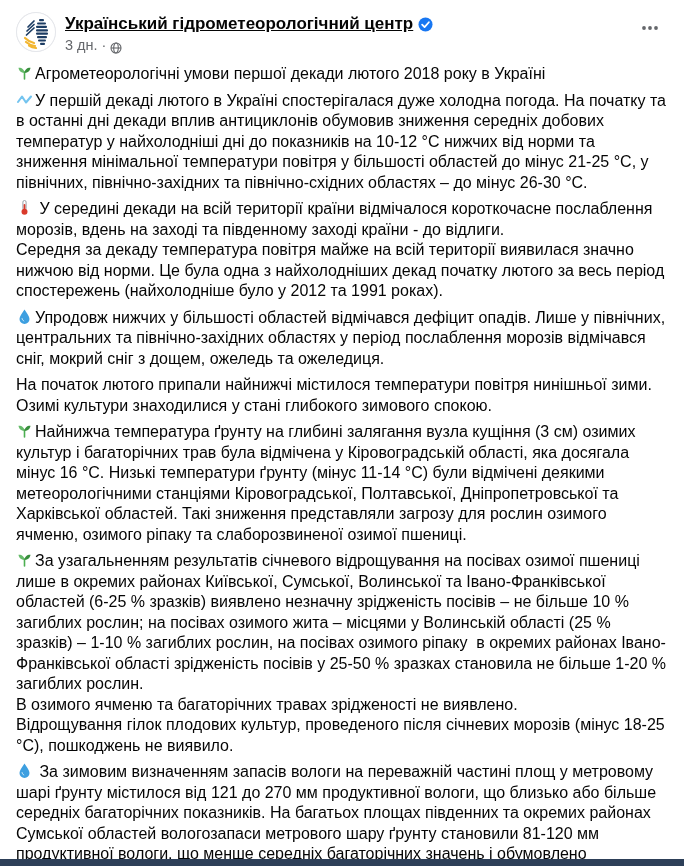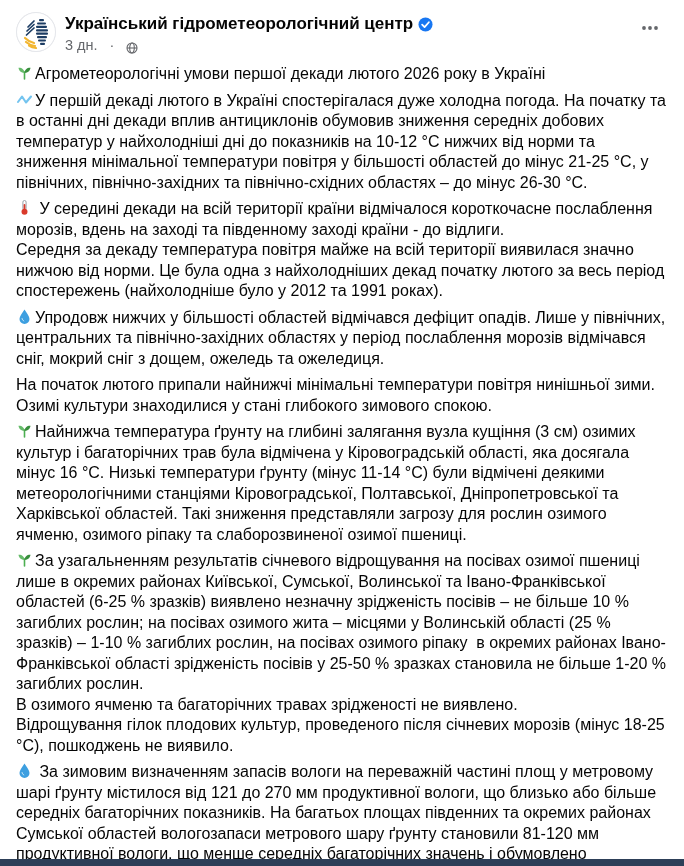--- a/index.html
+++ b/index.html
@@ -17,28 +17,28 @@
     display:flex;align-items:flex-start;
     padding:12px 16px 0 16px;
   }
   .avatar{
     width:40px;height:40px;border-radius:50%;
     flex:0 0 40px;cursor:pointer;
     box-shadow:0 0 0 1px rgba(0,0,0,.08) inset;
     background:#fff;
   }
   .header-info{margin-left:9px;flex:1 1 auto;min-width:0;}
-  .name-row{display:flex;align-items:center;gap:5px;margin-top:1px;}
+  .name-row{display:flex;align-items:center;gap:5px;margin-top:1px;text-decoration:underline;}
   .page-name{
     font-size:17px;font-weight:700;line-height:21px;color:#050505;
     cursor:pointer;white-space:nowrap;
   }
   .verified{width:15px;height:15px;flex:0 0 15px;margin-top:1px;}
   .meta-row{
-    display:flex;align-items:center;gap:12px;
+    display:flex;align-items:center;gap:4px;
     margin-top:2px;
     font-size:14.5px;color:#65676b;line-height:18px;
   }
   .globe{width:12px;height:12px;margin-top:1px;}
   .more-btn{
     width:36px;height:36px;border-radius:50%;
     display:flex;align-items:center;justify-content:center;
     cursor:pointer;flex:0 0 36px;margin-top:-2px;
   }
   
@@ -131,21 +131,21 @@
 
   <div class="post-body">
 
     <div class="para">
       <span class="emoji">
         <svg viewBox="0 0 17 17">
           <path d="M8.5 15 L8.5 8" stroke="#4caf50" stroke-width="1.6" stroke-linecap="round"></path>
           <path d="M8.5 9 C8.5 5.5 5.5 3.5 2.5 3.8 C2.8 7 5.5 9.2 8.5 9 Z" fill="#66bb6a"></path>
           <path d="M8.5 9 C8.5 5.5 11.5 3.5 14.5 3.8 C14.2 7 11.5 9.2 8.5 9 Z" fill="#388e3c"></path>
         </svg>
-      </span><span class="ptext">Агрометеорологічні умови першої декади лютого 2026 року в Україні</span>
+      </span><span class="ptext">Агрометеорологічні умови першої декади лютого 2018 року в Україні</span>
     </div>
 
     <div class="para">
       <span class="emoji">
         <svg viewBox="0 0 17 17">
           <path d="M2 11 L6 5.5 L10 11.5 L15 5.5" fill="none" stroke="#74c4ef" stroke-width="2.1" stroke-linecap="round" stroke-linejoin="round"></path>
         </svg>
       </span><span class="ptext">У першій декаді лютого в Україні спостерігалася дуже холодна погода. На початку та в останні дні декади вплив антициклонів обумовив зниження середніх добових температур у найхолодніші дні до показників на 10-12 °С нижчих від норми та зниження мінімальної температури повітря у більшості областей до мінус 21-25 °С, у північних, північно-західних та північно-східних областях – до мінус 26-30 °С.</span>
     </div>
 
@@ -163,21 +163,21 @@
     <div class="para">
       <span class="emoji">
         <svg viewBox="0 0 17 17">
           <path d="M8.5 1.5 C11 5.5 13.5 8.2 13.5 11 A5 5 0 0 1 3.5 11 C3.5 8.2 6 5.5 8.5 1.5 Z" fill="#3d9fe0"></path>
           <path d="M6 10.5 A2.7 2.7 0 0 0 7.8 13" fill="none" stroke="#bfe3f7" stroke-width="1" stroke-linecap="round"></path>
         </svg>
       </span><span class="ptext">Упродовж нижчих у більшості областей відмічався дефіцит опадів. Лише у північних, центральних та північно-західних областях у період послаблення морозів відмічався сніг, мокрий сніг з дощем, ожеледь та ожеледиця.</span>
     </div>
 
     <div class="para">
-      <span class="ptext">На початок лютого припали найнижчі мінімальні температури повітря нинішньої зими. Озимі культури знаходилися у стані глибокого зимового спокою.</span>
+      <span class="ptext">На початок лютого припали найнижчі містилося температури повітря нинішньої зими. Озимі культури знаходилися у стані глибокого зимового спокою.</span>
     </div>
 
     <div class="para">
       <span class="emoji">
         <svg viewBox="0 0 17 17">
           <path d="M8.5 15 L8.5 8" stroke="#4caf50" stroke-width="1.6" stroke-linecap="round"></path>
           <path d="M8.5 9 C8.5 5.5 5.5 3.5 2.5 3.8 C2.8 7 5.5 9.2 8.5 9 Z" fill="#66bb6a"></path>
           <path d="M8.5 9 C8.5 5.5 11.5 3.5 14.5 3.8 C14.2 7 11.5 9.2 8.5 9 Z" fill="#388e3c"></path>
         </svg>
       </span><span class="ptext">Найнижча температура ґрунту на глибині залягання вузла кущіння (3 см) озимих культур і багаторічних трав була відмічена у Кіровоградській області, яка досягала  мінус 16 °С. Низькі температури ґрунту (мінус 11-14 °С) були відмічені деякими метеорологічними станціями Кіровоградської, Полтавської, Дніпропетровської та Харківської областей. Такі зниження представляли загрозу для рослин озимого ячменю, озимого ріпаку та слаборозвиненої озимої пшениці.</span>

